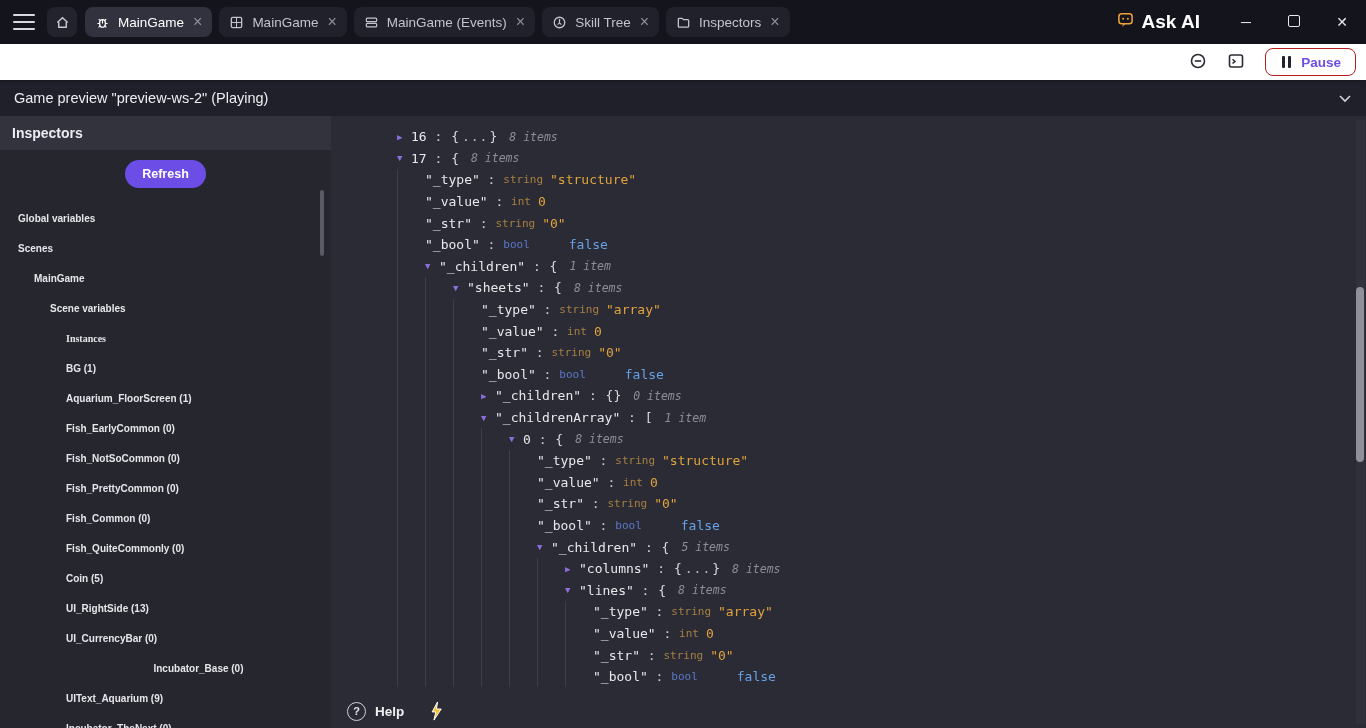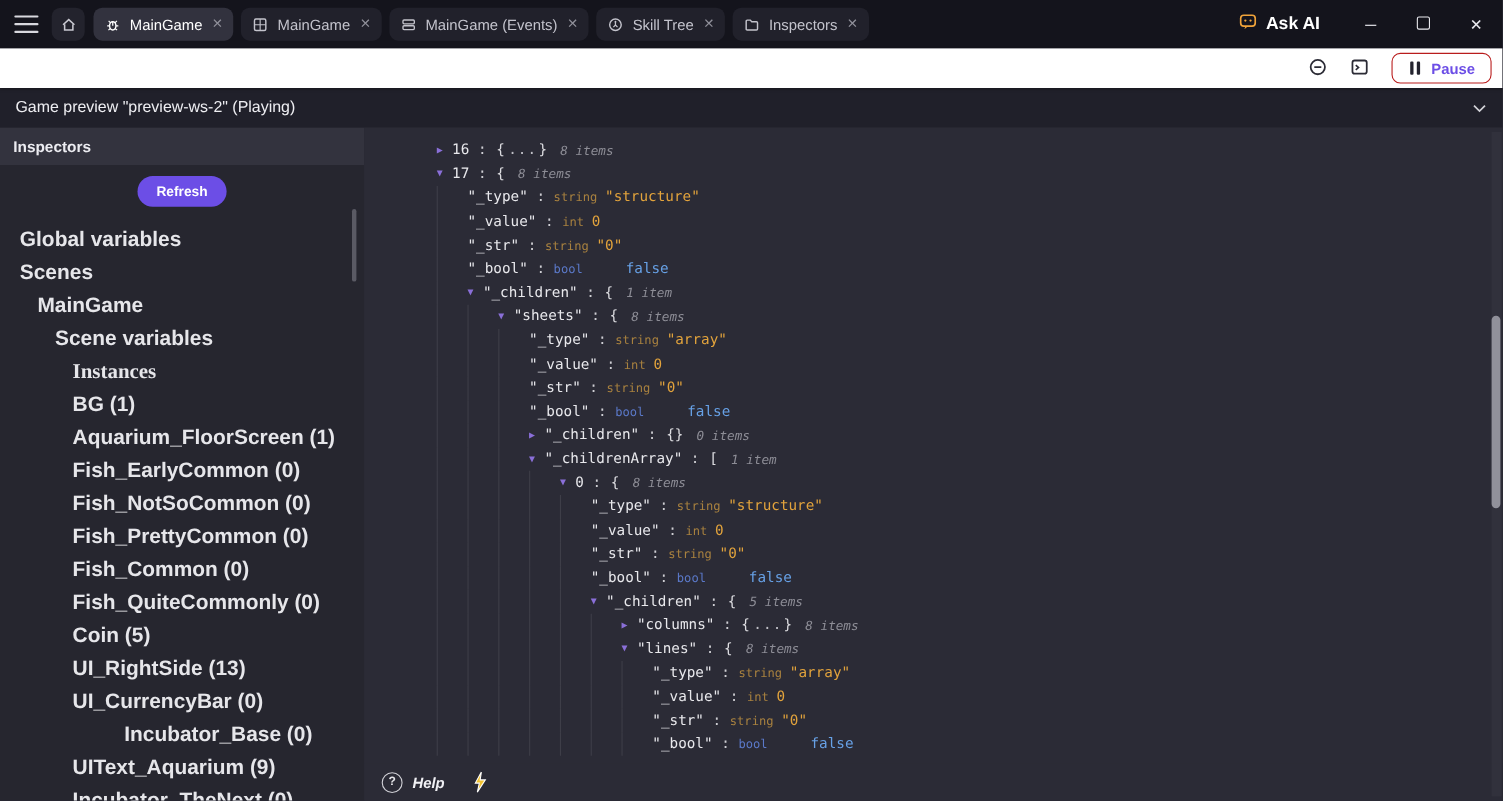--- a/index.html
+++ b/index.html
@@ -14,21 +14,21 @@
   .hamburger i{display:block;height:2px;background:#d8d8de;border-radius:1px;}
   .home-tab{width:30px;height:30px;background:#23232d;border-radius:8px;display:flex;align-items:center;
             justify-content:center;color:#c9c9d1;margin-right:8px;flex:none;}
   .tab-strip{display:flex;gap:7px;align-items:center;}
   .tab{height:30px;background:#21212b;border-radius:8px;display:flex;align-items:center;gap:8px;
        padding:0 10px;color:#c3c3cc;font-size:13.5px;white-space:nowrap;}
   .tab.active{background:#32323e;color:#ffffff;}
   .tab-icon{display:flex;align-items:center;}
   .tab-close{color:#90909a;font-size:16px;line-height:1;margin-left:1px;}
   .tb-right{margin-left:auto;display:flex;align-items:center;}
-  .askai{display:flex;align-items:center;gap:8px;color:#ffffff;font-weight:700;font-size:16px;
+  .askai{display:flex;align-items:center;gap:8px;color:#ffffff;font-weight:700;font-size:19px;
          margin-right:22px;cursor:pointer;text-align:right;}
   .winctl{color:#e9e9ee;width:48px;text-align:center;font-size:14px;cursor:pointer;}
   .maxbox{display:inline-block;width:10px;height:10px;border:1.5px solid #e9e9ee;border-radius:2px;}
 
   
   .toolbar{height:36px;background:#ffffff;display:flex;align-items:center;justify-content:flex-end;
            gap:12px;padding-right:10px;flex:none;position:relative;z-index:3;
            box-shadow:0 1px 3px rgba(0,0,0,.35);}
   .icon-btn{background:none;border:none;padding:0;width:26px;height:26px;display:flex;
             align-items:center;justify-content:center;cursor:pointer;}
@@ -46,21 +46,21 @@
   
   .content{flex:1;display:flex;min-height:0;}
 
   .sidebar{width:331px;flex:none;background:#26262f;position:relative;overflow:hidden;}
   .insp-strip{height:34px;background:#33333e;color:#ececf1;font-size:14px;font-weight:600;
               display:flex;align-items:center;padding:0 12px;}
   .refresh{display:block;margin:10px auto 0;background:var(--accent,#6c4ee6);color:#fff;font-weight:700;
            font-size:12.5px;border:none;border-radius:15px;padding:7px 17px;cursor:pointer;
            font-family:"Liberation Sans",sans-serif;}
   .tree{margin-top:16px;}
-  .tree-item{height:30px;line-height:30px;color:#e6e6ea;font-size:19px;font-weight:700;
+  .tree-item{height:30px;line-height:30px;color:#e6e6ea;font-size:10px;font-weight:700;
              white-space:nowrap;cursor:pointer;}
   .sb-scroll{position:absolute;right:7px;top:74px;width:4px;height:66px;background:#5a5a64;border-radius:2px;}
 
   .main{flex:1;background:#2b2b36;position:relative;overflow:hidden;}
   .json-view{position:absolute;top:0;left:0;right:14px;bottom:34px;padding:10px 0 0 66px;overflow:hidden;}
   .json-line{display:flex;align-items:center;height:21.6px;
              font-family:"DejaVu Sans Mono",monospace;font-size:13px;white-space:pre;cursor:default;}
   .guide{width:27px;height:100%;border-left:1px solid rgba(255,255,255,.09);flex:none;}
   .arrow{width:14px;flex:none;color:var(--arrow,#8a6fd8);font-size:9px;cursor:pointer;}
   .jkey{color:#e8e8ec;}
@@ -71,21 +71,21 @@
   .jtype{font-size:11px;margin-right:7px;}
   .jtype.string,.jtype.int{color:#a8813f;}
   .jtype.bool{color:#5b79c9;}
   .jval.string,.jval.int{color:var(--string_value,#e2a33c);}
   .jval.bool{color:var(--bool_value,#67a1e6);margin-left:32px;}
 
   .bottom-bar{position:absolute;left:0;right:0;bottom:0;height:34px;display:flex;align-items:center;
               gap:9px;padding-left:16px;background:#2b2b36;}
   .help-circle{width:17px;height:17px;border:1.5px solid #d0d0d6;border-radius:50%;color:#e6e6ea;
                font-size:11px;font-weight:700;display:flex;align-items:center;justify-content:center;flex:none;}
-  .help-label{color:#f0f0f4;font-weight:700;font-size:13.5px;cursor:pointer;font-style:italic;}
+  .help-label{color:#f0f0f4;font-weight:700;font-size:13.5px;cursor:pointer;}
   .bolt{margin-left:17px;display:flex;align-items:center;cursor:pointer;}
 
   .main-scroll-track{position:absolute;right:1px;top:4px;bottom:4px;width:9px;background:rgba(255,255,255,.03);}
   .main-scroll-thumb{position:absolute;top:167px;height:175px;width:8px;border-radius:4px;background:#90909a;}
 </style>
 </head>
 <body>
 
 <div class="app">
 

